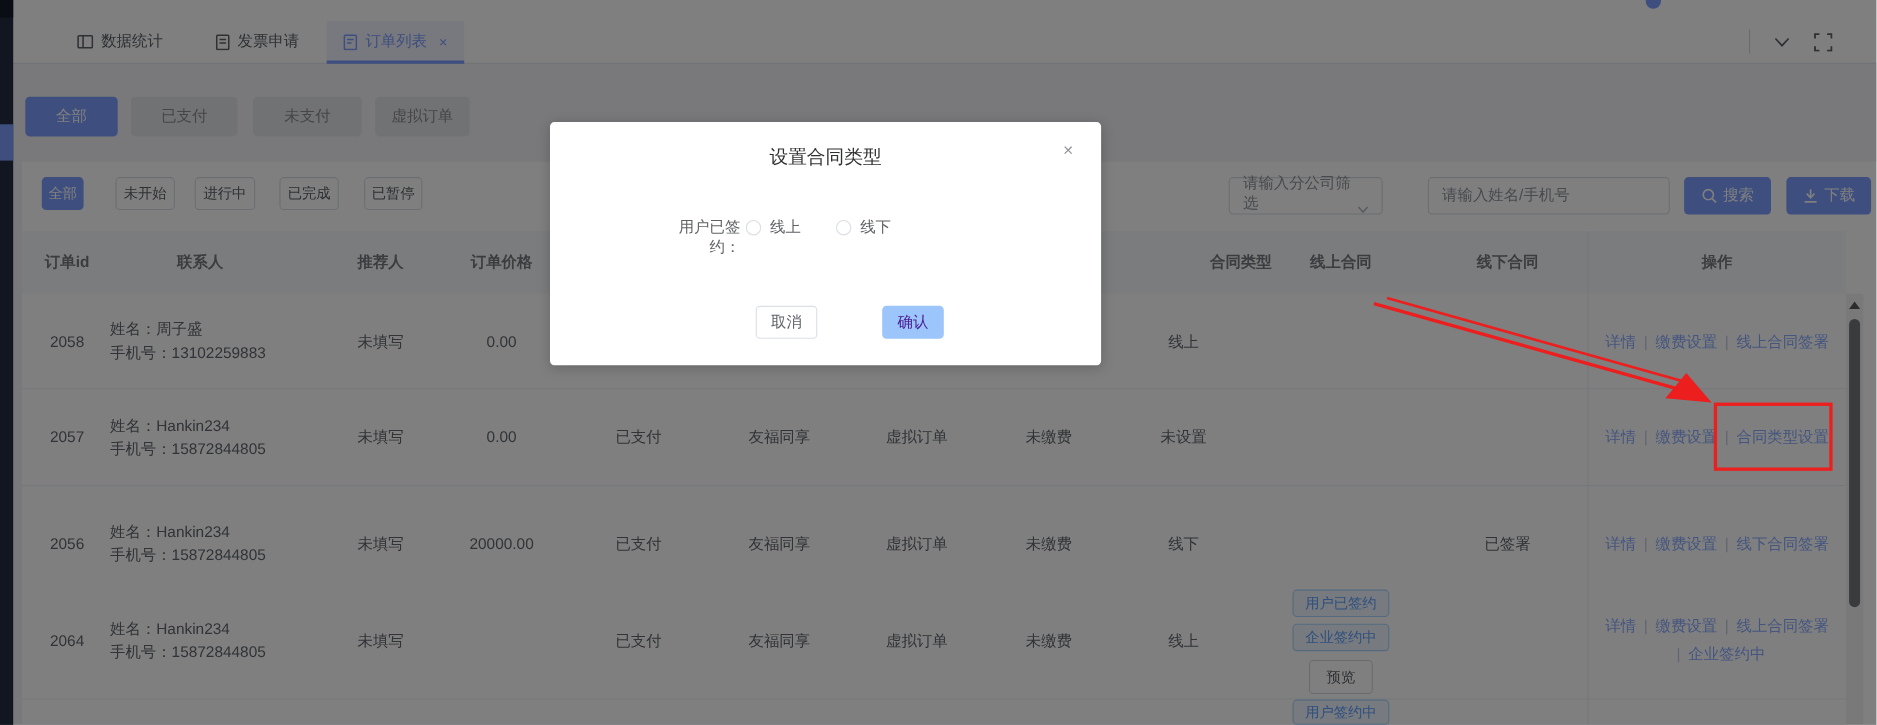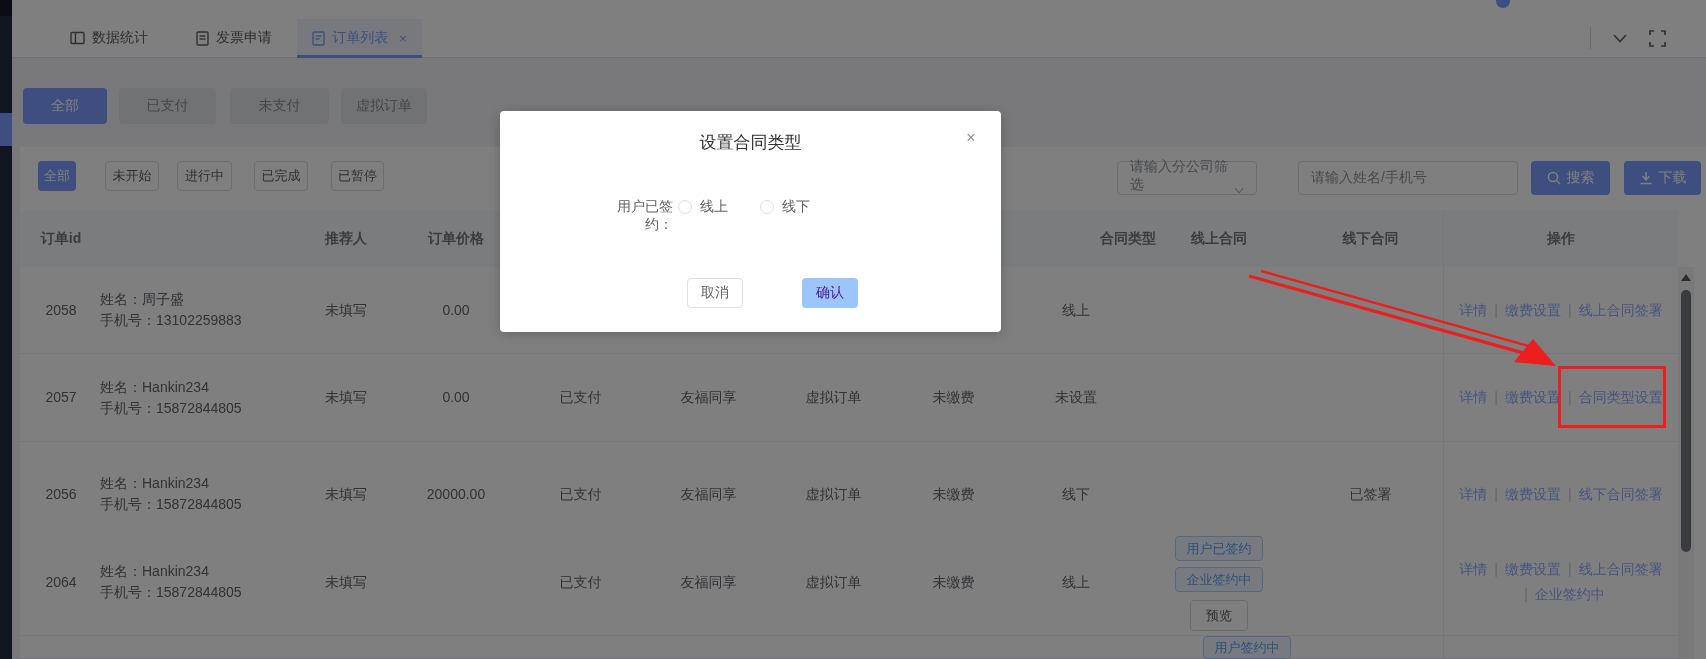--- a/index.html
+++ b/index.html
@@ -177,20 +177,21 @@
     <svg width="14" height="14" viewBox="0 0 14 14">
         <path d="M7,1 V8" stroke="#fff" stroke-width="1.5" fill="none"></path>
         <path d="M3.5,5 7,8.8 10.5,5" fill="none" stroke="#fff" stroke-width="1.5"></path>
         <path d="M1.5,12.5 H12.5" stroke="#fff" stroke-width="1.5"></path>
       </svg>
     <span>下载</span>
   </div>
 
   <div class="thead" id="thead-host">
       <div class="th" style="left: 16px; width: 50px;">订单id</div>
+      <div class="th" style="left: 80px; width: 164px;">联系人</div>
       <div class="th" style="left: 276px; width: 100px;">推荐人</div>
       <div class="th" style="left: 376px; width: 120px;">订单价格</div>
       <div class="th" style="left: 496px; width: 129px;"></div>
       <div class="th" style="left: 625px; width: 127px;"></div>
       <div class="th" style="left: 752px; width: 123px;"></div>
       <div class="th" style="left: 875px; width: 117px;"></div>
       <div class="th" style="left: 1044px; width: 128px;">合同类型</div>
       <div class="th" style="left: 1120px; width: 158px;">线上合同</div>
       <div class="th" style="left: 1278px; width: 145px;">线下合同</div>
       <div class="th" style="left: 1427px; width: 228px;">操作</div>
@@ -330,21 +331,21 @@
       <div class="trow" style="top: 636px; height: 23px;">
         <div class="td" style="left: 16px; width: 50px;"></div>
         <div class="td left" style="left: 80px; width: 164px;"></div>
         <div class="td" style="left: 276px; width: 100px;"></div>
         <div class="td" style="left: 376px; width: 120px;"></div>
         <div class="td" style="left: 496px; width: 129px;"></div>
         <div class="td" style="left: 625px; width: 127px;"></div>
         <div class="td" style="left: 752px; width: 123px;"></div>
         <div class="td" style="left: 875px; width: 117px;"></div>
         <div class="td" style="left: 992px; width: 128px;"></div>
-        <div class="td" style="left: 1148px; width: 158px;">
+        <div class="td" style="left: 1120px; width: 158px;">
           <div class="badge">用户签约中</div>
         </div>
         <div class="td" style="left: 1278px; width: 145px;"></div>
         <div class="td" style="left: 1427px; width: 228px;">
           <div class="actions" style="width: 100%;"></div>
         </div>
       </div>
     </div>
   <div class="op-border"></div>
 

